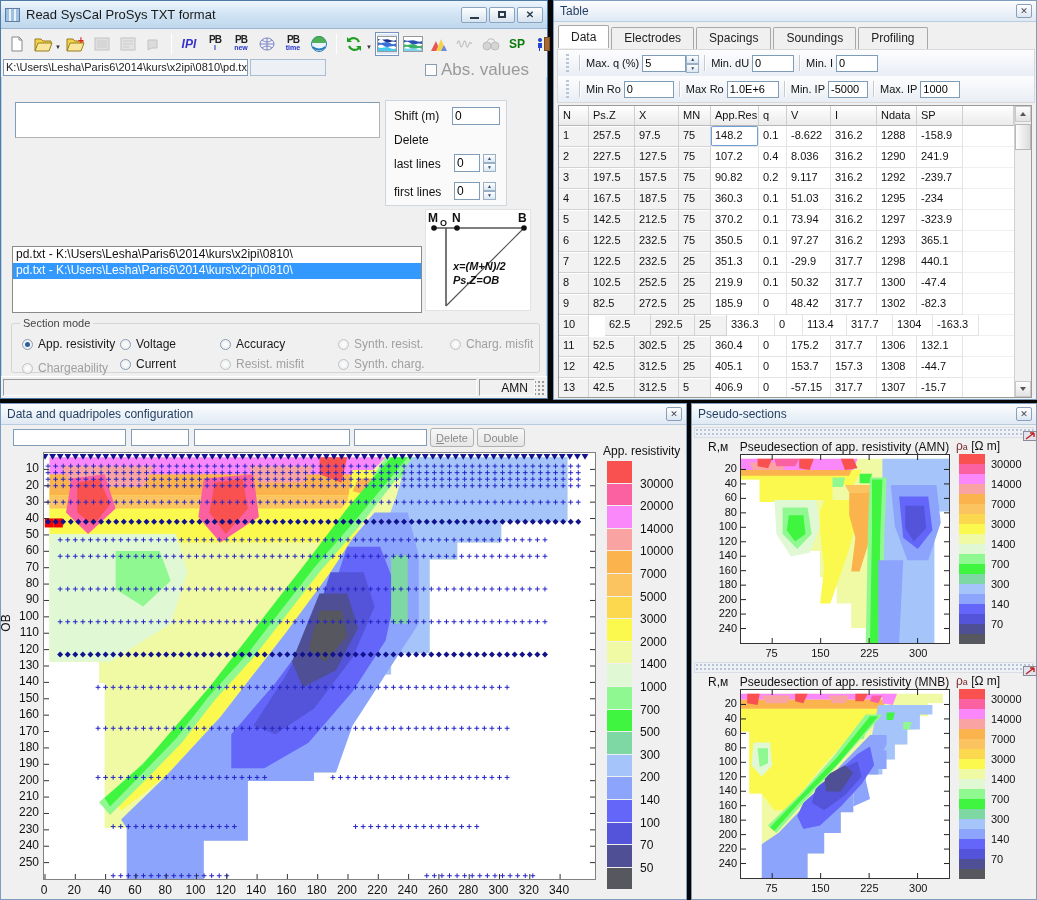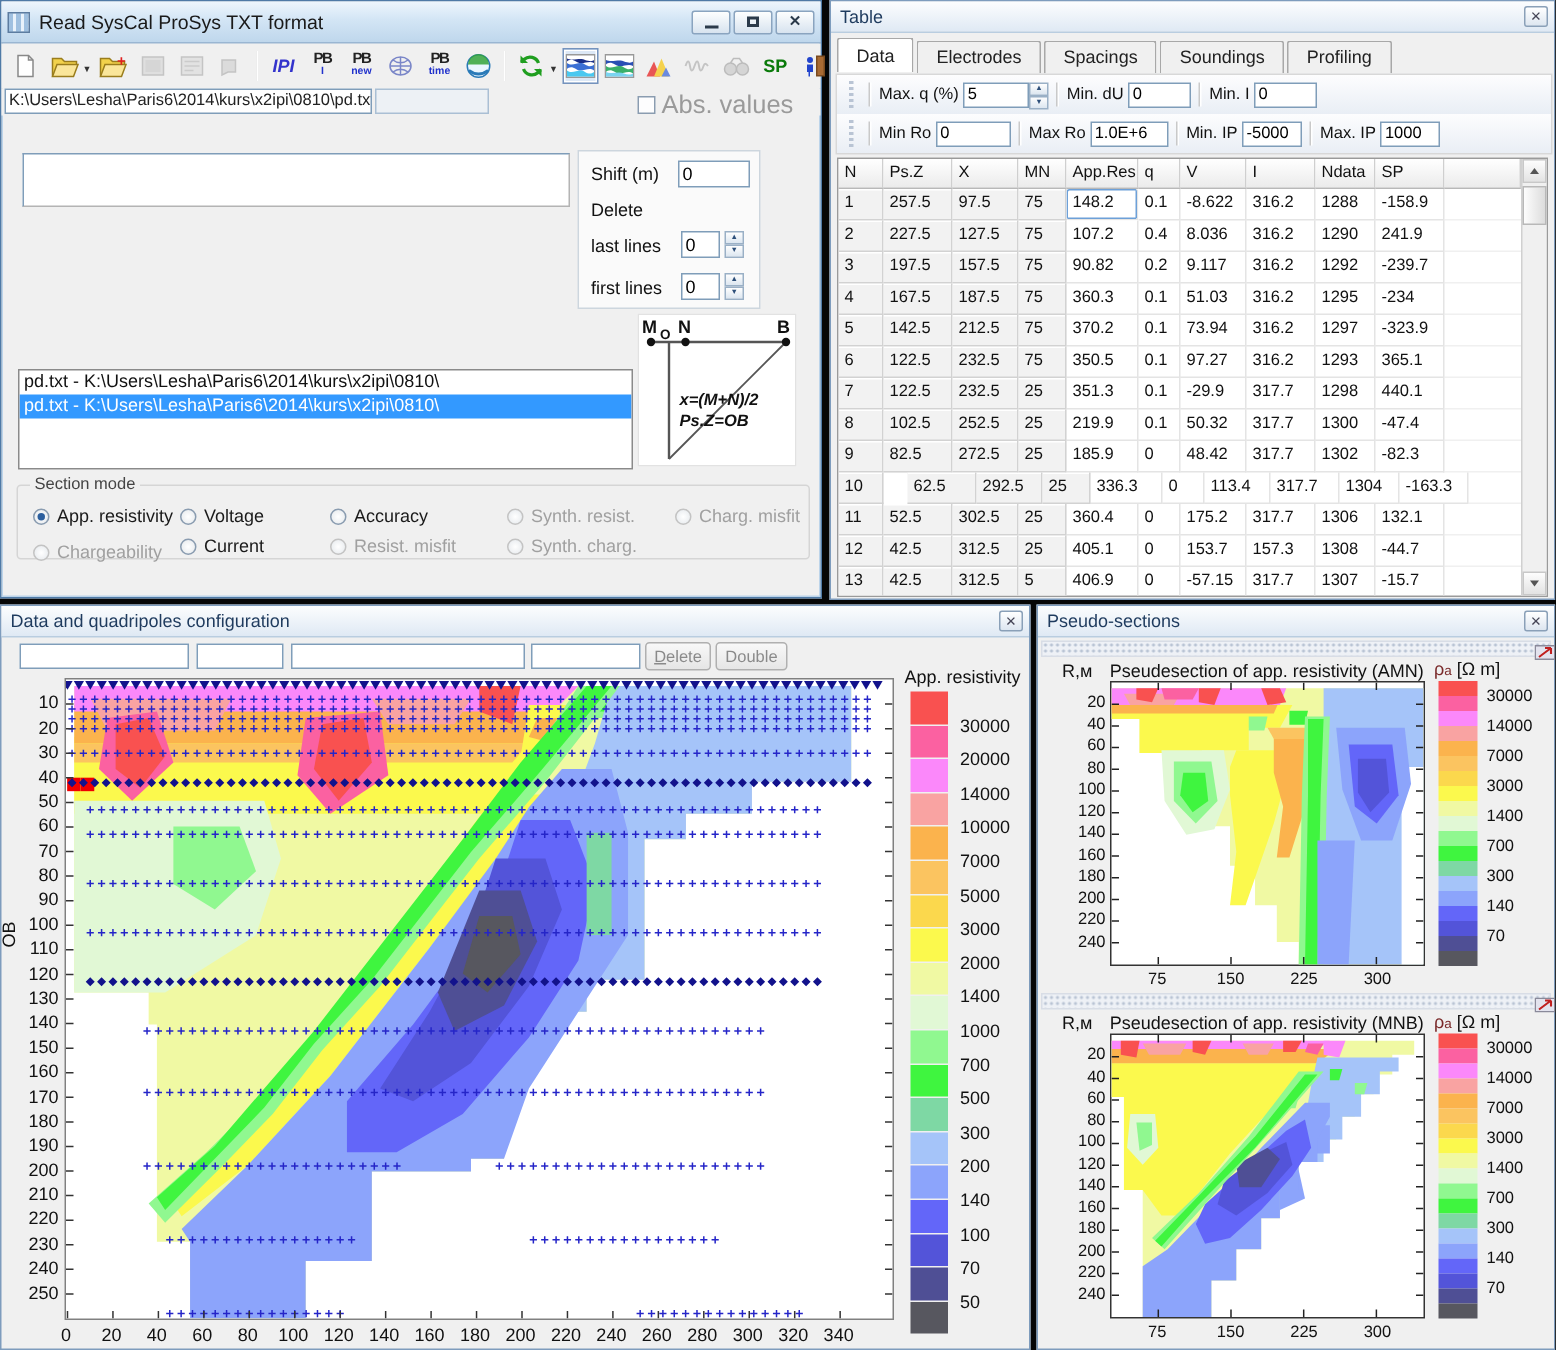--- a/index.html
+++ b/index.html
@@ -388,20 +388,25 @@
         <div class="radio-opt" style="left: 208px; top: 28px;">
           <span class="radio off"></span>
           <span class="radio-label off">Resist. misfit</span>
         </div>
         <div class="radio-opt" style="left: 326px; top: 28px;">
           <span class="radio off"></span>
           <span class="radio-label off">Synth. charg.</span>
         </div>
       </fieldset>
 
+    <div id="readerStatus">
+      <span class="sbar-cell" id="sbarMain"></span>
+      <span class="sbar-cell" id="sbarMode">AMN</span>
+      <span id="sbarGrip"></span>
+    </div>
   </div>
 
   <div id="tablePanel" class="panel">
     <div class="phead">
       <span>Table</span>
       <span class="pclose">✕</span>
     </div>
     <div id="tabsRow"><span class="tab active">Data</span><span class="tab">Electrodes</span><span class="tab">Spacings</span><span class="tab">Soundings</span><span class="tab">Profiling</span></div>
     <div id="filterArea">
       <div class="frow" id="frow1">

